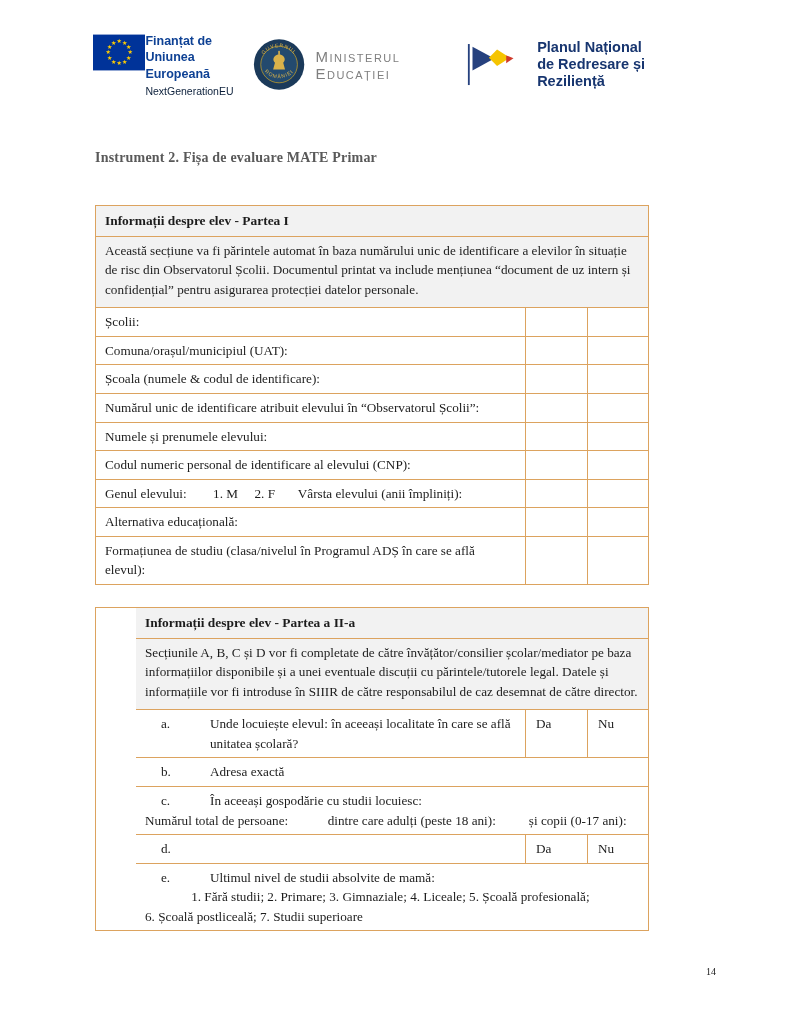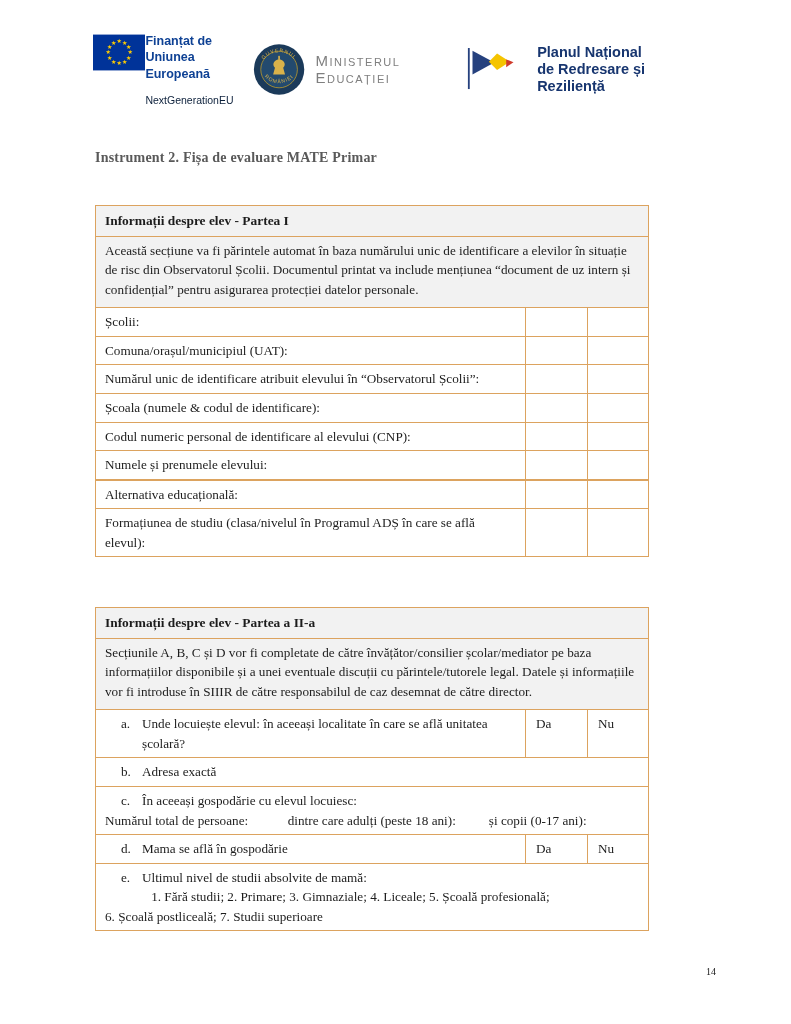--- a/index.html
+++ b/index.html
@@ -16,44 +16,44 @@
   html,body{background:#ffffff;}
   body{width:791px;height:1024px;font-family:"Liberation Serif",serif;color:var(--ink);}
   .doc-page{position:relative;width:791px;height:1024px;background:#fff;overflow:hidden;}
 
   
   .logos{position:absolute;top:33px;left:93px;width:608px;display:flex;justify-content:space-between;align-items:center;}
   .logo{display:flex;align-items:center;}
   .eu{align-items:flex-start;}
   .eu-text{font-family:"Liberation Sans",sans-serif;}
   .eu-l{font-weight:bold;color:var(--eublue);font-size:12.5px;line-height:1.3;}
-  .eu-sub{font-size:10.5px;color:var(--eunavy);margin-top:12px;}
+  .eu-sub{font-size:10.5px;color:var(--eunavy);margin-top:3px;}
   .gov{gap:10px;}
   .gov-text{font-family:"Liberation Sans",sans-serif;font-variant:small-caps;letter-spacing:1.5px;color:var(--mingray);font-size:15px;}
   .pnrr{gap:21px;}
   .pnrr-text{font-family:"Liberation Sans",sans-serif;font-weight:bold;color:var(--pnrrblue);font-size:14.5px;line-height:1.18;}
 
   .doc-title{position:absolute;top:150px;left:95px;font-size:14px;font-weight:bold;color:var(--title);letter-spacing:.2px;}
 
   
   .tbl{position:absolute;left:95px;width:554px;border:1px solid var(--border);font-size:13.2px;line-height:1.48;}
   .tbl-1{top:205px;}
-  .tbl-2{top:607px;}
+  .tbl-2{top:607px;padding-left:40px;}
   .thead{background:var(--grayband);font-weight:bold;padding:5px 9px;font-size:13.4px;}
   .tdesc{background:var(--grayband);padding:4px 9px 8px 9px;border-top:1px solid var(--border);}
   .row3{display:grid;grid-template-columns:1fr 62px 61px;border-top:1px solid var(--border);}
   .rowfull{border-top:1px solid var(--border);padding:4px 9px;}
   .cm{padding:4px 9px;white-space:pre-wrap;}
   .cs{border-left:1px solid var(--border);}
   .danu{padding:4px 0 0 10px;}
   .qa{display:flex;}
   .row3 .cm.qa{padding-left:25px;}
   .rowfull .qa{padding-left:16px;}
   .ql{flex:none;width:21px;}
-  .qt{flex:1;white-space:pre-wrap;}
+  .qt{flex:1;white-space:pre-wrap;margin-left:28px;}
   .line2{white-space:pre-wrap;}
 
   .page-num{position:absolute;top:966px;left:706px;font-size:10px;color:#222;}
 </style>
 </head>
 <body>
 
 <div class="doc-page">
 
   <header class="logos">
@@ -128,40 +128,41 @@
       <div class="cm">Școlii:</div>
       <div class="cs"></div>
       <div class="cs"></div>
     </div>
     <div class="row3">
       <div class="cm">Comuna/orașul/municipiul (UAT):</div>
       <div class="cs"></div>
       <div class="cs"></div>
     </div>
     <div class="row3">
+      <div class="cm">Școala (numele &amp; codul de identificare):</div>
+      <div class="cs"></div>
+      <div class="cs"></div>
+    </div>
+    <div class="row3">
       <div class="cm">Numărul unic de identificare atribuit elevului în “Observatorul Școlii”:</div>
       <div class="cs"></div>
       <div class="cs"></div>
     </div>
     <div class="row3">
-      <div class="cm">Școala (numele &amp; codul de identificare):</div>
+      <div class="cm">Numele și prenumele elevului:</div>
       <div class="cs"></div>
       <div class="cs"></div>
     </div>
     <div class="row3">
       <div class="cm">Codul numeric personal de identificare al elevului (CNP):</div>
       <div class="cs"></div>
       <div class="cs"></div>
     </div>
     <div class="row3">
-      <div class="cm">Numele și prenumele elevului:</div>
-      <div class="cs"></div>
-      <div class="cs"></div>
-    </div>
-    <div class="row3">
+      <div class="cm">Genul elevului:        1. M     2. F       Vârsta elevului (anii împliniți):</div>
       <div class="cs"></div>
       <div class="cs"></div>
     </div>
     <div class="row3">
       <div class="cm">Alternativa educațională:</div>
       <div class="cs"></div>
       <div class="cs"></div>
     </div>
     <div class="row3">
       <div class="cm">Formațiunea de studiu (clasa/nivelul în Programul ADȘ în care se află elevul):</div>
@@ -186,29 +187,28 @@
     <div class="rowfull">
       <div class="qa">
         <span class="ql">b.</span>
         <span class="qt">Adresa exactă</span>
       </div>
     </div>
 
     <div class="rowfull">
       <div class="qa">
         <span class="ql">c.</span>
-        <span class="qt">În aceeași gospodărie cu elevul locuiesc:</span>
+        <span class="qt">În aceeași gospodărie cu studii locuiesc:</span>
       </div>
       <div class="line2">Numărul total de persoane:            dintre care adulți (peste 18 ani):          și copii (0-17 ani):</div>
     </div>
 
     <div class="row3">
       <div class="cm qa">
         <span class="ql">d.</span>
-        <span class="qt">Mama se află în gospodărie</span>
       </div>
       <div class="cs danu">Da</div>
       <div class="cs danu">Nu</div>
     </div>
 
     <div class="rowfull">
       <div class="qa">
         <span class="ql">e.</span>
         <span class="qt">Ultimul nivel de studii absolvite de mamă:</span>
       </div>

